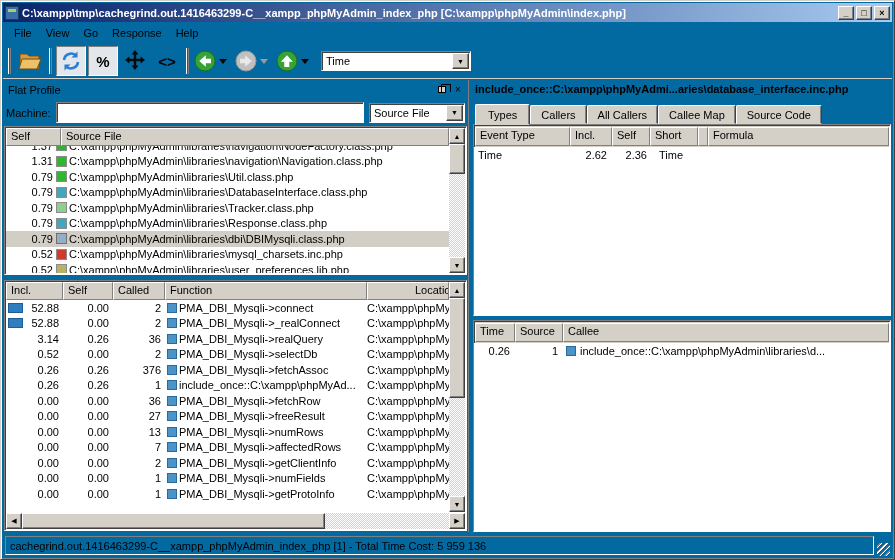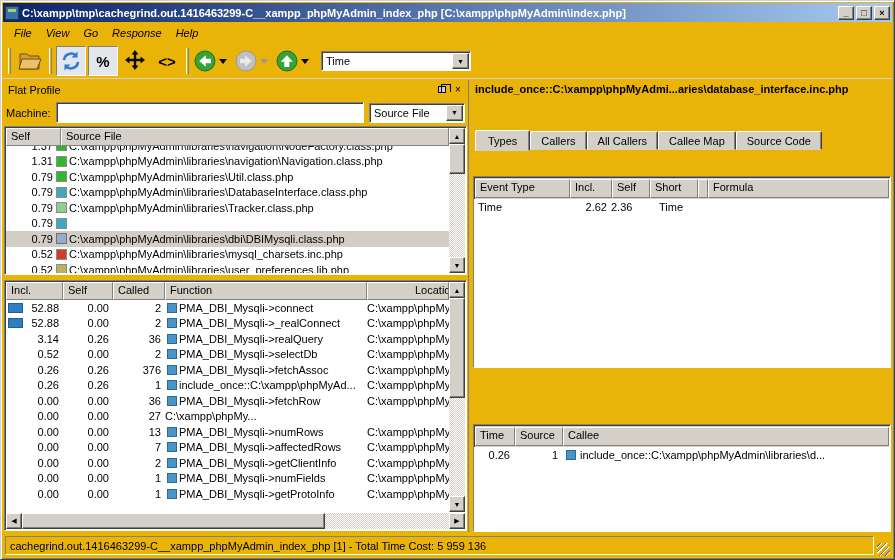--- a/index.html
+++ b/index.html
@@ -1,36 +1,36 @@
 <!DOCTYPE html>
 <html><head>
 <meta charset="utf-8">
 <style>
   * { margin:0; padding:0; box-sizing:border-box; }
   html,body { width:895px; height:560px; overflow:hidden; }
   body { font-family:"Liberation Sans", sans-serif; font-size:11px; color:#000; background:#d4d0c8; }
 
-  .window { width:895px; height:560px; background:#eab308;
+  .window { width:895px; height:560px; background:#0369a1;
     border:1px solid #404040; border-top-color:#d4d0c8; border-left-color:#d4d0c8;
     box-shadow: inset 1px 1px 0 #ffffff, inset -1px -1px 0 #808080;
     padding:2px; display:flex; flex-direction:column; }
 
   
   .titlebar { height:19px; background:linear-gradient(to right,#0a246a,#a6caf0);
     display:flex; align-items:center; padding:0 2px; flex:0 0 auto; }
   .app-icon { width:14px; height:14px; margin-right:3px; background:#3a6ea5;
     border:1px solid #1d3a5f; position:relative; flex:0 0 auto; }
   .app-icon:after { content:""; position:absolute; left:2px; top:2px; width:8px; height:3px; background:#9fd468; }
   .title-text { color:#fff; font-weight:bold; white-space:nowrap; overflow:hidden; flex:1; letter-spacing:0; }
   .winbtn { width:16px; height:14px; margin-left:2px; background:#d4d0c8; color:#000;
     border:1px solid; border-color:#fff #404040 #404040 #fff; box-shadow:inset -1px -1px 0 #808080;
     font-size:9px; font-weight:bold; text-align:center; line-height:12px; flex:0 0 auto; font-family:"Liberation Sans",sans-serif; }
 
   
-  .menubar { height:22px; display:flex; align-items:center; padding-left:4px; flex:0 0 auto;font-style:italic; }
+  .menubar { height:22px; display:flex; align-items:center; padding-left:4px; flex:0 0 auto; }
   .menu-item { padding:2px 7px; }
 
   
   .toolbar { height:35px; display:flex; align-items:center; padding:2px 2px; flex:0 0 auto; border-bottom:1px solid #d4d0c8; }
   .tb-handle { width:3px; height:26px; margin:0 3px; border-left:1px solid #fff; border-right:1px solid #808080; }
   .tb-btn { width:30px; height:30px; display:flex; align-items:center; justify-content:center; margin:0 1px; background:transparent; }
   .tb-btn.toggled { background:#e3e6ea; border:1px solid; border-color:#808080 #fff #fff #808080; }
   .tb-label { font-size:15px; font-weight:bold; font-family:"Liberation Sans",sans-serif; }
   .navgroup { display:flex; align-items:center; margin:0 2px; }
   .drop-tri { width:0; height:0; border-left:4px solid transparent; border-right:4px solid transparent; border-top:5px solid #000; margin:0 4px 0 3px; }
@@ -39,21 +39,21 @@
     box-shadow:inset 1px 1px 0 #404040; height:20px; display:flex; align-items:center; }
   .combo .cval { flex:1; padding:0 4px; white-space:nowrap; overflow:hidden; }
   .combo .cbtn { width:17px; height:16px; margin:1px; background:#d4d0c8; border:1px solid; border-color:#fff #404040 #404040 #fff;
     box-shadow:inset -1px -1px 0 #808080; display:flex; align-items:center; justify-content:center; font-size:7px; }
   .tb-combo { width:150px; margin-left:6px; }
 
   
   .main { flex:1; display:flex; padding:1px 0; min-height:0; }
   .left-dock { width:466px; flex:0 0 auto; display:flex; flex-direction:column; border-right:1px solid #808080; padding:0 1px 1px 1px; }
   .v-split { width:4px; flex:0 0 auto; }
-  .right-pane { flex:1; display:flex; flex-direction:column; min-width:0; padding:1px 1px 0 0;gap:26px; }
+  .right-pane { flex:1; display:flex; flex-direction:column; min-width:0; padding:1px 1px 0 0; }
 
   
   .dock-title { height:19px; display:flex; align-items:center; padding:0 2px 0 4px; flex:0 0 auto; }
   .dock-title .dt-label { flex:1; }
   .dock-ico { width:14px; height:13px; margin-left:2px; display:flex; align-items:center; justify-content:center; font-size:10px; }
   .float-glyph { width:8px; height:7px; border:1px solid #000; position:relative; background:#d4d0c8; }
   .float-glyph:before { content:""; position:absolute; left:2px; top:-3px; width:8px; height:7px; border:1px solid #000; border-bottom:none; }
 
   .search-row { height:27px; display:flex; align-items:center; padding:0 2px; flex:0 0 auto; }
   .search-row label { margin-right:5px; }
@@ -115,21 +115,21 @@
 
   .event-group { height:192px; flex:0 0 auto; display:flex; flex-direction:column; background:#fff;
     border:1px solid #808080; border-right-color:#fff; border-bottom-color:#fff; box-shadow:inset 1px 1px 0 #404040; }
   .ehdr { display:flex; height:21px; background:#d4d0c8; flex:0 0 auto; margin:1px 1px 0 1px; }
   .ehdr .hdr-cell { height:19px; margin:1px 0 0 0; }
   .h-event{width:95px;} .h-eincl{width:42px;} .h-eself{width:38px;} .h-eshort{width:48px;} .h-egap{width:10px; padding:1px 0;} .h-eform{flex:1;}
   .event-body { flex:1; background:#fff; overflow:hidden; }
   .erow { height:16px; display:flex; align-items:center; white-space:nowrap; }
   .e-event { width:95px; padding-left:4px; flex:0 0 auto; }
   .e-incl { width:42px; text-align:right; padding-right:4px; flex:0 0 auto; }
-  .e-self { width:38px; padding-right:2px; flex:0 0 auto; }
+  .e-self { width:38px; text-align:right; padding-right:2px; flex:0 0 auto; }
   .e-short { width:48px; padding-left:10px; flex:0 0 auto; }
 
   .r-gap { height:4px; flex:0 0 auto; }
 
   .callee-group { flex:1; display:flex; flex-direction:column; min-height:0; background:#fff;
     border:1px solid #808080; border-right-color:#fff; border-bottom-color:#fff; box-shadow:inset 1px 1px 0 #404040; }
   .chdr { display:flex; height:21px; background:#d4d0c8; flex:0 0 auto; margin:1px 1px 0 1px; }
   .chdr .hdr-cell { height:19px; margin:1px 0 0 0; }
   .h-ctime{width:40px;} .h-ccount{width:48px;} .h-callee{flex:1;}
   .callee-body { flex:1; background:#fff; overflow:hidden; }
@@ -315,20 +315,21 @@
 
               <div class="frow">
                 <span class="fself">0.79</span>
                 <span class="sq" style="background: rgb(140, 207, 143);"></span>
                 <span class="fpath">C:\xampp\phpMyAdmin\libraries\Tracker.class.php</span>
               </div>
 
               <div class="frow">
                 <span class="fself">0.79</span>
                 <span class="sq" style="background: rgb(63, 168, 188);"></span>
+                <span class="fpath">C:\xampp\phpMyAdmin\libraries\Response.class.php</span>
               </div>
 
               <div class="frow selected">
                 <span class="fself">0.79</span>
                 <span class="sq" style="background: rgb(148, 174, 201);"></span>
                 <span class="fpath">C:\xampp\phpMyAdmin\libraries\dbi\DBIMysqli.class.php</span>
               </div>
 
               <div class="frow">
                 <span class="fself">0.52</span>
@@ -463,20 +464,24 @@
                   <span class="c-loc">C:\xampp\phpMy...</span>
                 </div>
 
                 <div class="nrow">
                   <span class="c-incl">
                     <span class="bar" style="visibility: hidden;"></span>
                     <span class="val">0.00</span>
                   </span>
                   <span class="c-self">0.00</span>
                   <span class="c-called">27</span>
+                  <span class="c-fn">
+                    <span class="fnico"></span>
+                    <span>PMA_DBI_Mysqli-&gt;freeResult</span>
+                  </span>
                   <span class="c-loc">C:\xampp\phpMy...</span>
                 </div>
 
                 <div class="nrow">
                   <span class="c-incl">
                     <span class="bar" style="visibility: hidden;"></span>
                     <span class="val">0.00</span>
                   </span>
                   <span class="c-self">0.00</span>
                   <span class="c-called">13</span>

